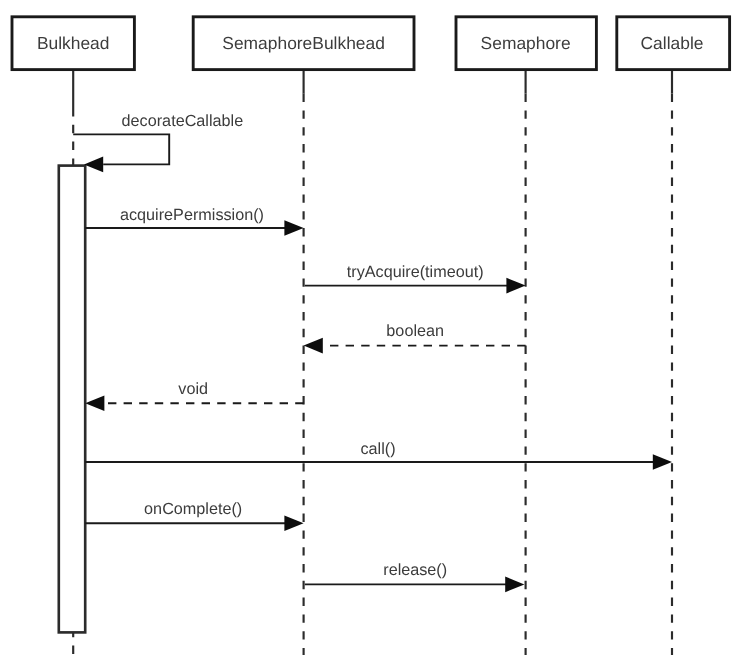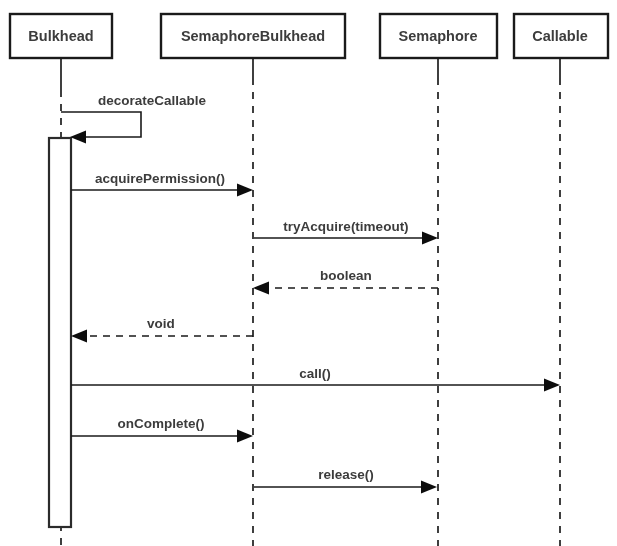--- a/index.html
+++ b/index.html
@@ -14,21 +14,20 @@
     overflow: hidden;
     font-family: "Liberation Sans", sans-serif;
     color: #3a3a3a;
   }
   #diagram-root {
     position: absolute;
     left: 0;
     top: 0;
     width: 617px;
     height: 546px;
-    font-weight: bold;
   }
   svg#seq {
     position: absolute;
     left: 0;
     top: 0;
     display: block;
   }
   .participant-box {
     fill: #ffffff;
     stroke: #1a1a1a;

